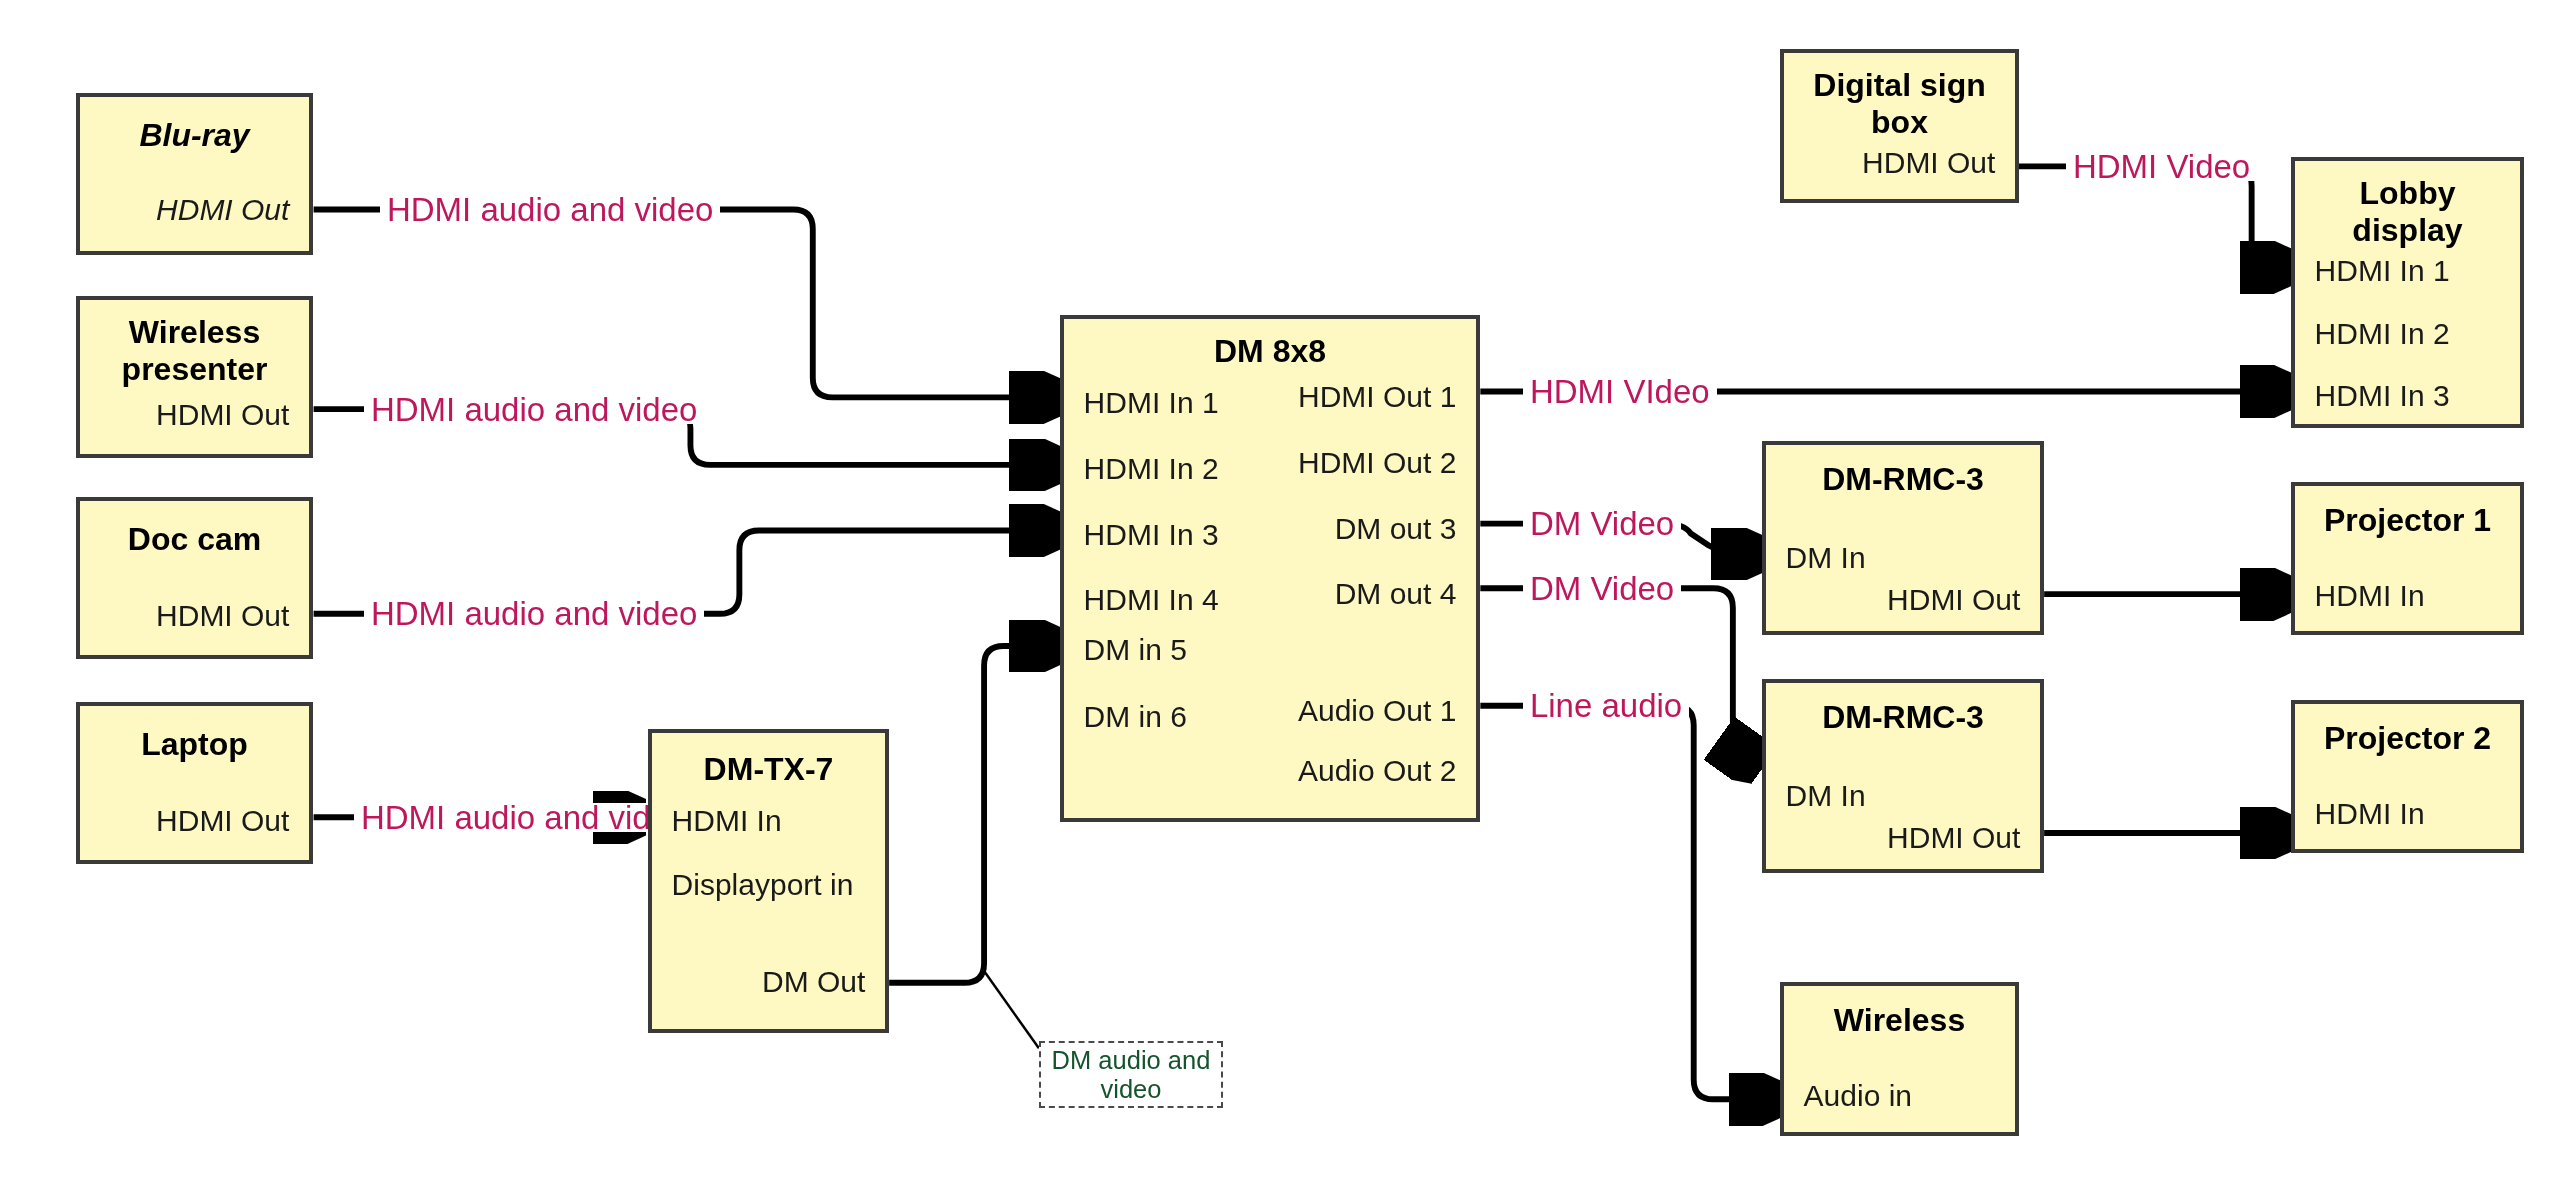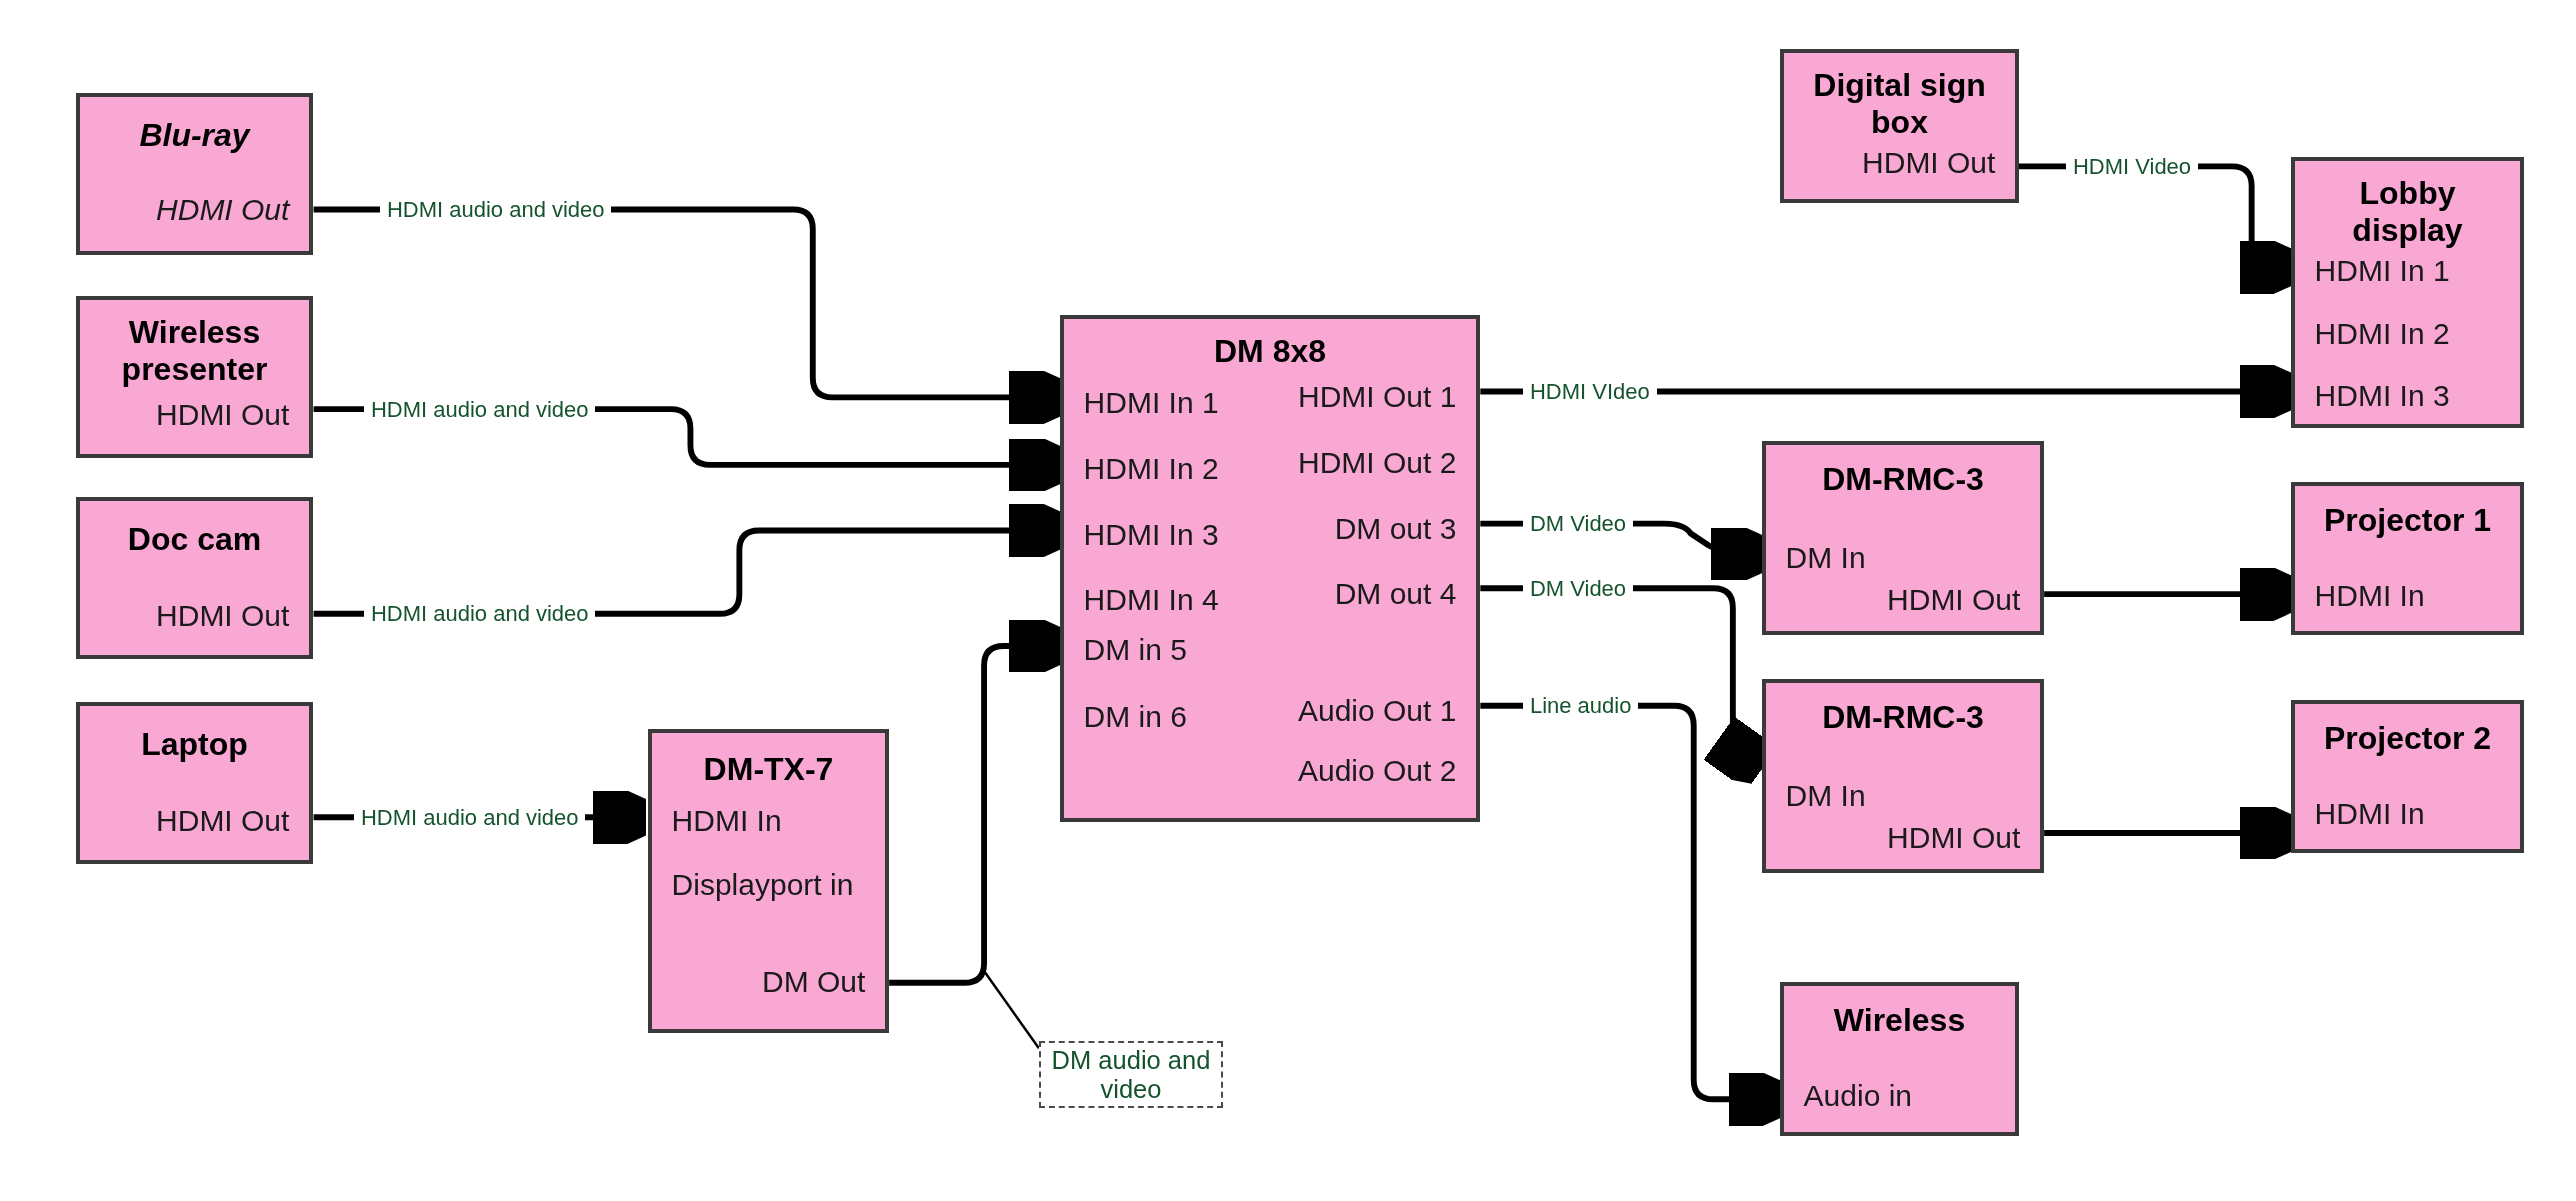--- a/index.html
+++ b/index.html
@@ -13,21 +13,21 @@
     width:2576px;
     height:1201px;
     background:#ffffff;
     overflow:hidden;
   }
   
   .box{
     position:absolute;
     box-sizing:border-box;
     border:4.9px solid #3a3a3a;
-    background:#f9a8d4;
+    background:#fef9c3;
     z-index:5;
   }
   .box .title{
     position:absolute;
     left:0; right:0;
     text-align:center;
     font-weight:bold;
     font-size:32px;
     line-height:37px;
     color:#000;
@@ -57,23 +57,23 @@
     align-items:center;
     justify-content:center;
     padding:3.9px 5.9px;
     z-index:6;
     white-space:pre-line;
   }
 
   
   .elabel{
     position:absolute;
-    font-size:22px;
+    font-size:33px;
     line-height:29px;
-    color:#14532d;
+    color:#be185d;
     background:#ffffff;
     padding:0 6.9px;
     white-space:nowrap;
     z-index:4;
   }
 
   
   #wires{
     position:absolute;
     left:0; top:0;

